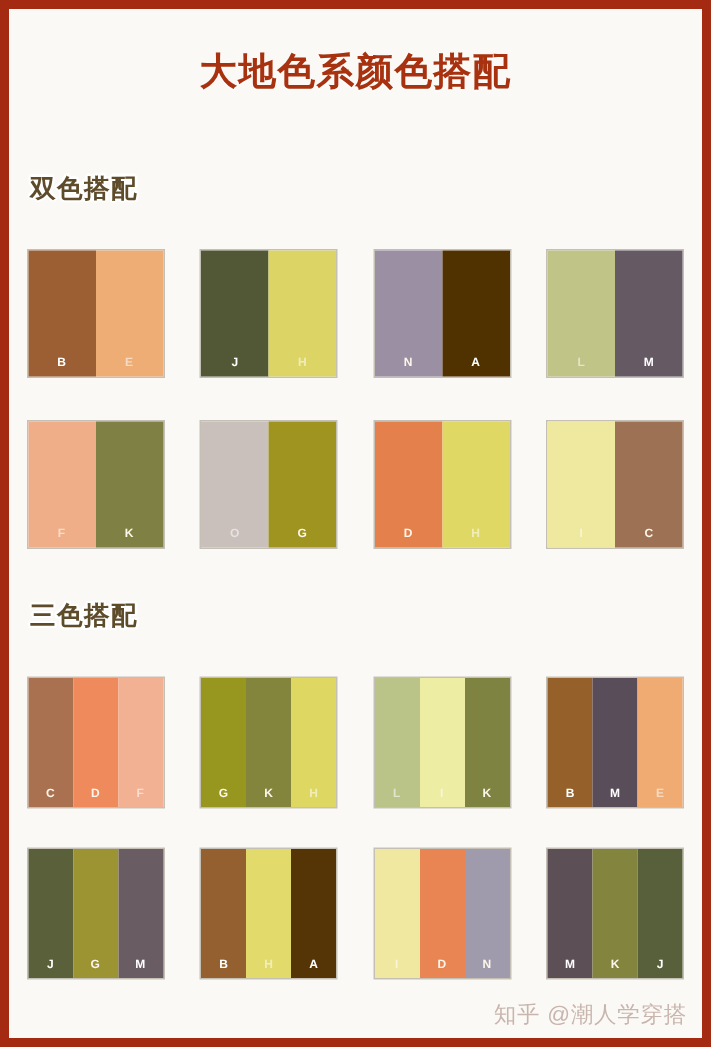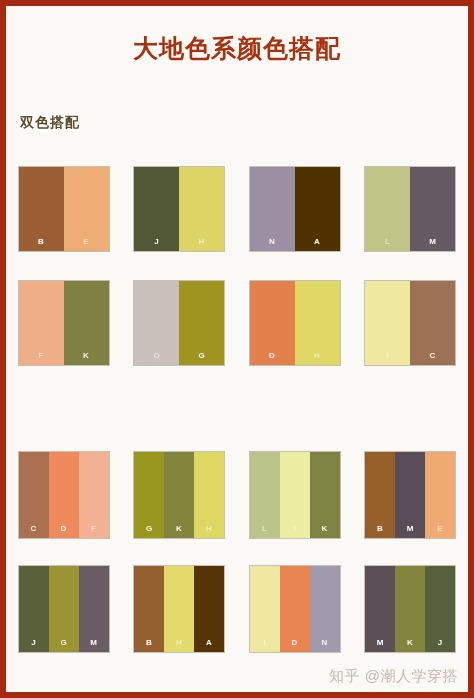--- a/index.html
+++ b/index.html
@@ -29,21 +29,21 @@
     color: #a8320f;
     letter-spacing: 1px;
     margin: 0;
     padding-top: 29px;
     line-height: 1.1;
     text-shadow: 0 1px 0 rgba(255,255,255,0.7);
   }
 
   
   .section-head {
-    font-size: 14px;
+    font-size: 17px;
     font-weight: bold;
     color: #5d4b2a;
     letter-spacing: 1px;
     margin: 0;
     padding-left: 8px;
     text-shadow:
        1.6px 0 0 #ffffff, -1.6px 0 0 #ffffff,
        0 1.6px 0 #ffffff, 0 -1.6px 0 #ffffff,
        1.2px 1.2px 0 #ffffff, -1.2px 1.2px 0 #ffffff,
        1.2px -1.2px 0 #ffffff, -1.2px -1.2px 0 #ffffff;
@@ -178,20 +178,21 @@
       <div class="palette">
         <div class="swatch faint-label" style="background: rgb(239, 233, 160);">
           <span class="letter">I</span>
         </div>
         <div class="swatch" style="background: rgb(157, 113, 84);">
           <span class="letter">C</span>
         </div>
       </div>
     </div>
 
+  <h2 class="section-head three">三色搭配</h2>
 
   <div class="row r3">
       <div class="palette">
         <div class="swatch" style="background: rgb(169, 113, 79);">
           <span class="letter">C</span>
         </div>
         <div class="swatch" style="background: rgb(239, 138, 92);">
           <span class="letter">D</span>
         </div>
         <div class="swatch faint-label" style="background: rgb(242, 177, 147);">

